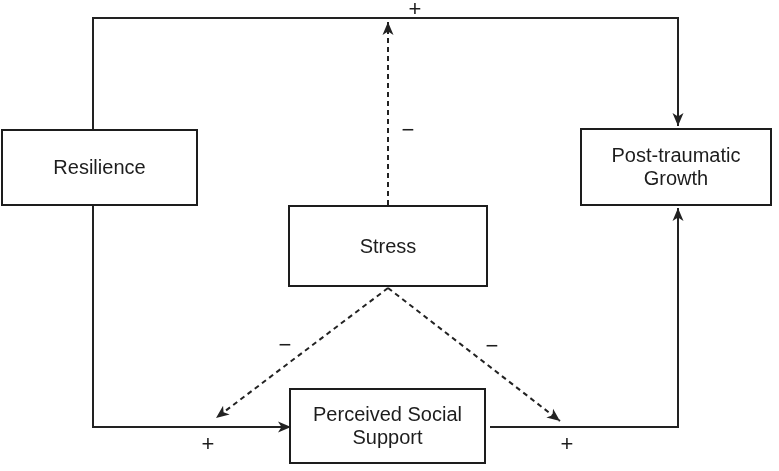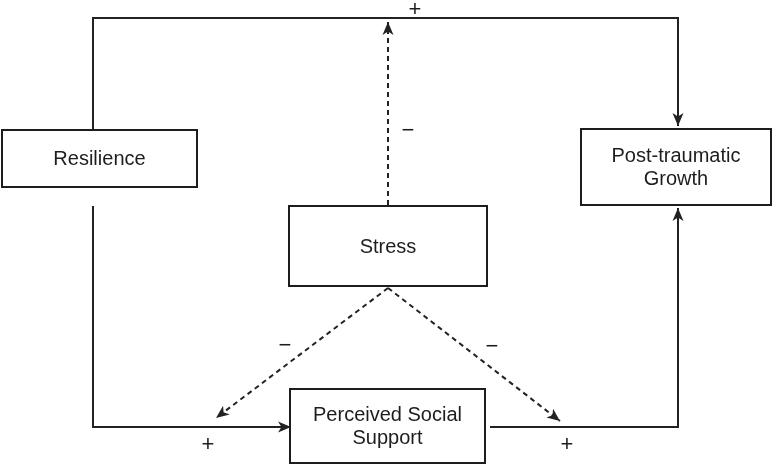--- a/index.html
+++ b/index.html
@@ -37,21 +37,21 @@
     border: 2px solid #1d1d1d;
     display: flex;
     align-items: center;
     justify-content: center;
     text-align: center;
     font-size: 20px;
     line-height: 1.15;
     color: #1d1d1d;
     padding: 2px 14px;
   }
-  .node-resilience { left: 1px;   top: 129px; width: 197px; height: 59px; }
+  .node-resilience { left: 1px;   top: 129px; width: 197px; height: 77px; }
   .node-stress     { left: 288px; top: 205px; width: 200px; height: 82px; }
   .node-ptg        { left: 580px; top: 128px; width: 192px; height: 78px; }
   .node-pss        { left: 289px; top: 388px; width: 197px; height: 76px; }
   .sign {
     position: absolute;
     transform: translate(-50%, -50%);
     font-size: 22px;
     color: #1d1d1d;
     line-height: 1;
     white-space: nowrap;

